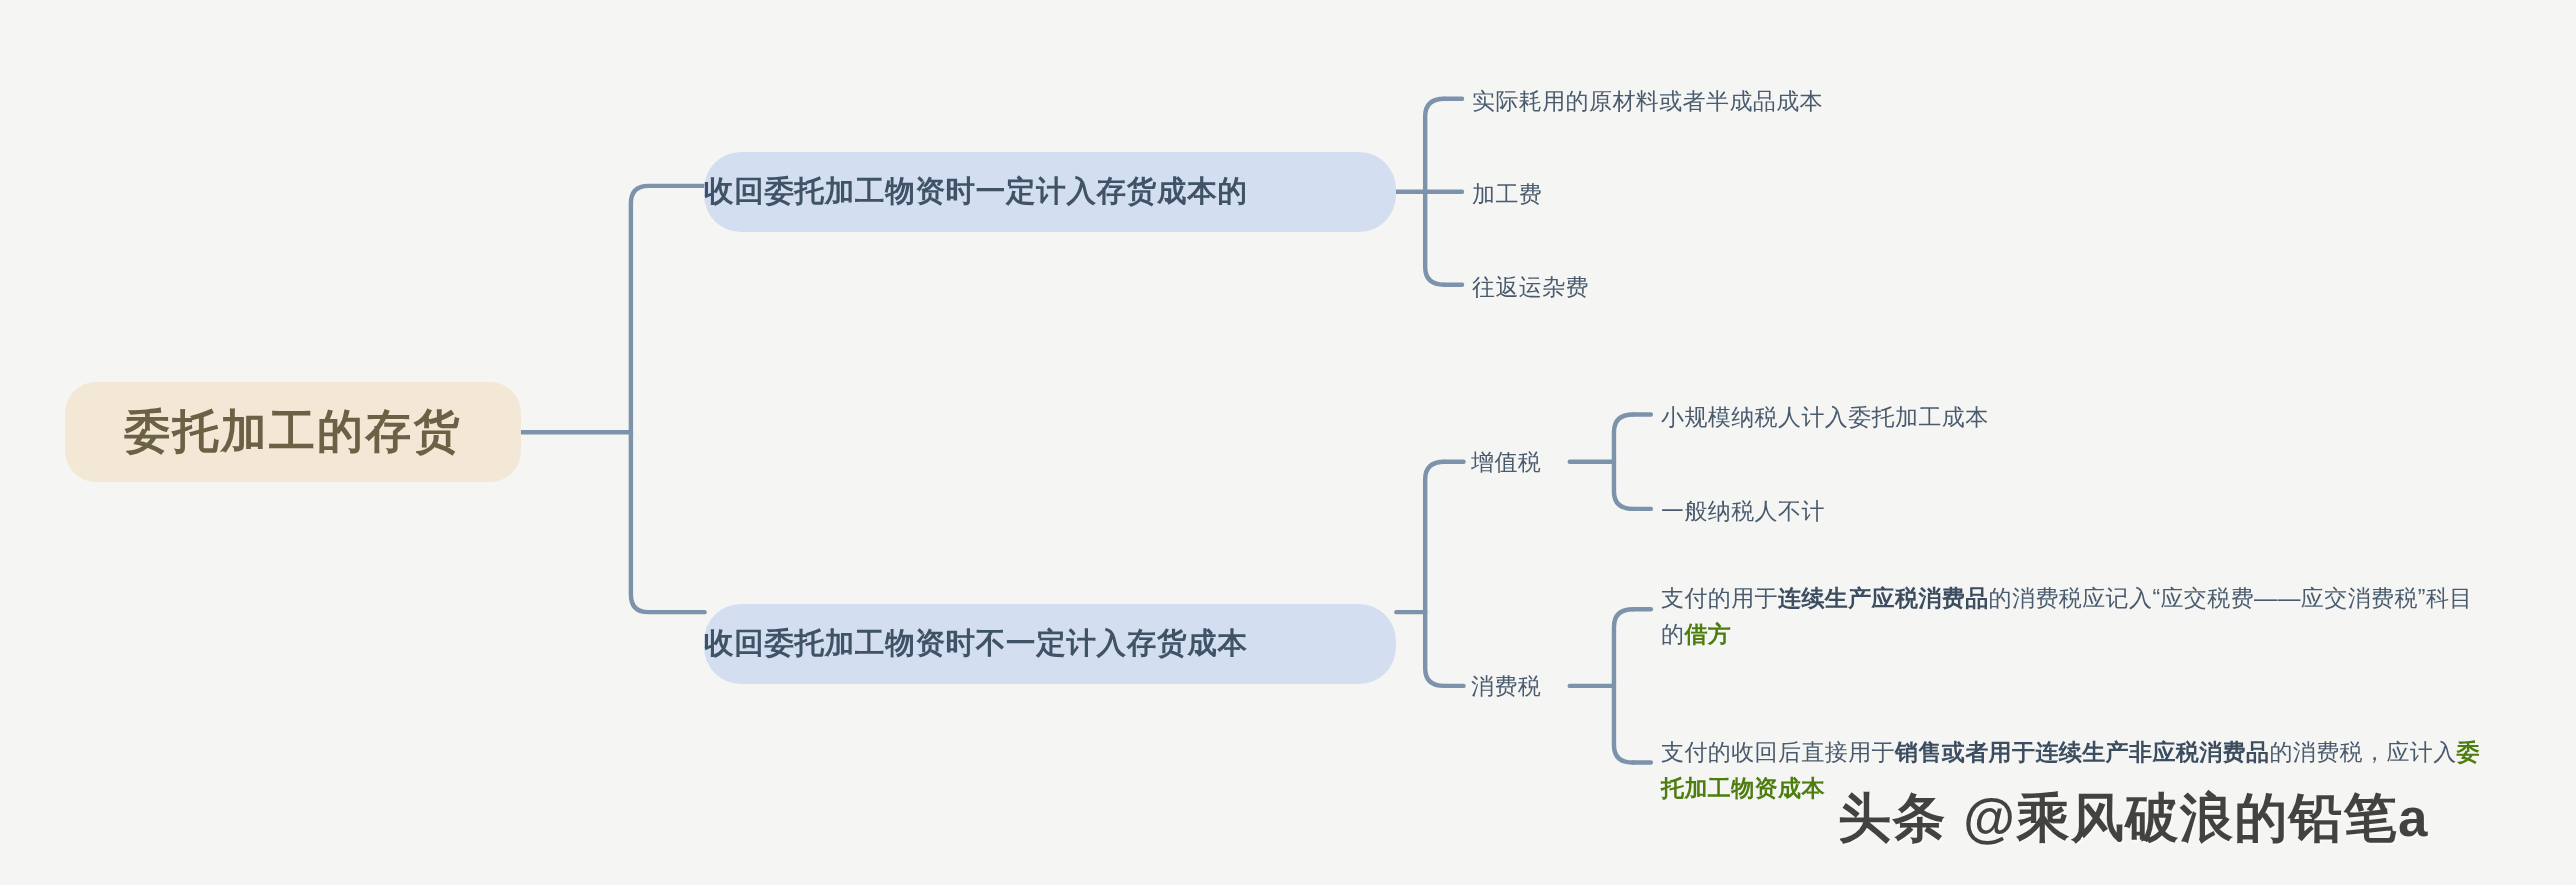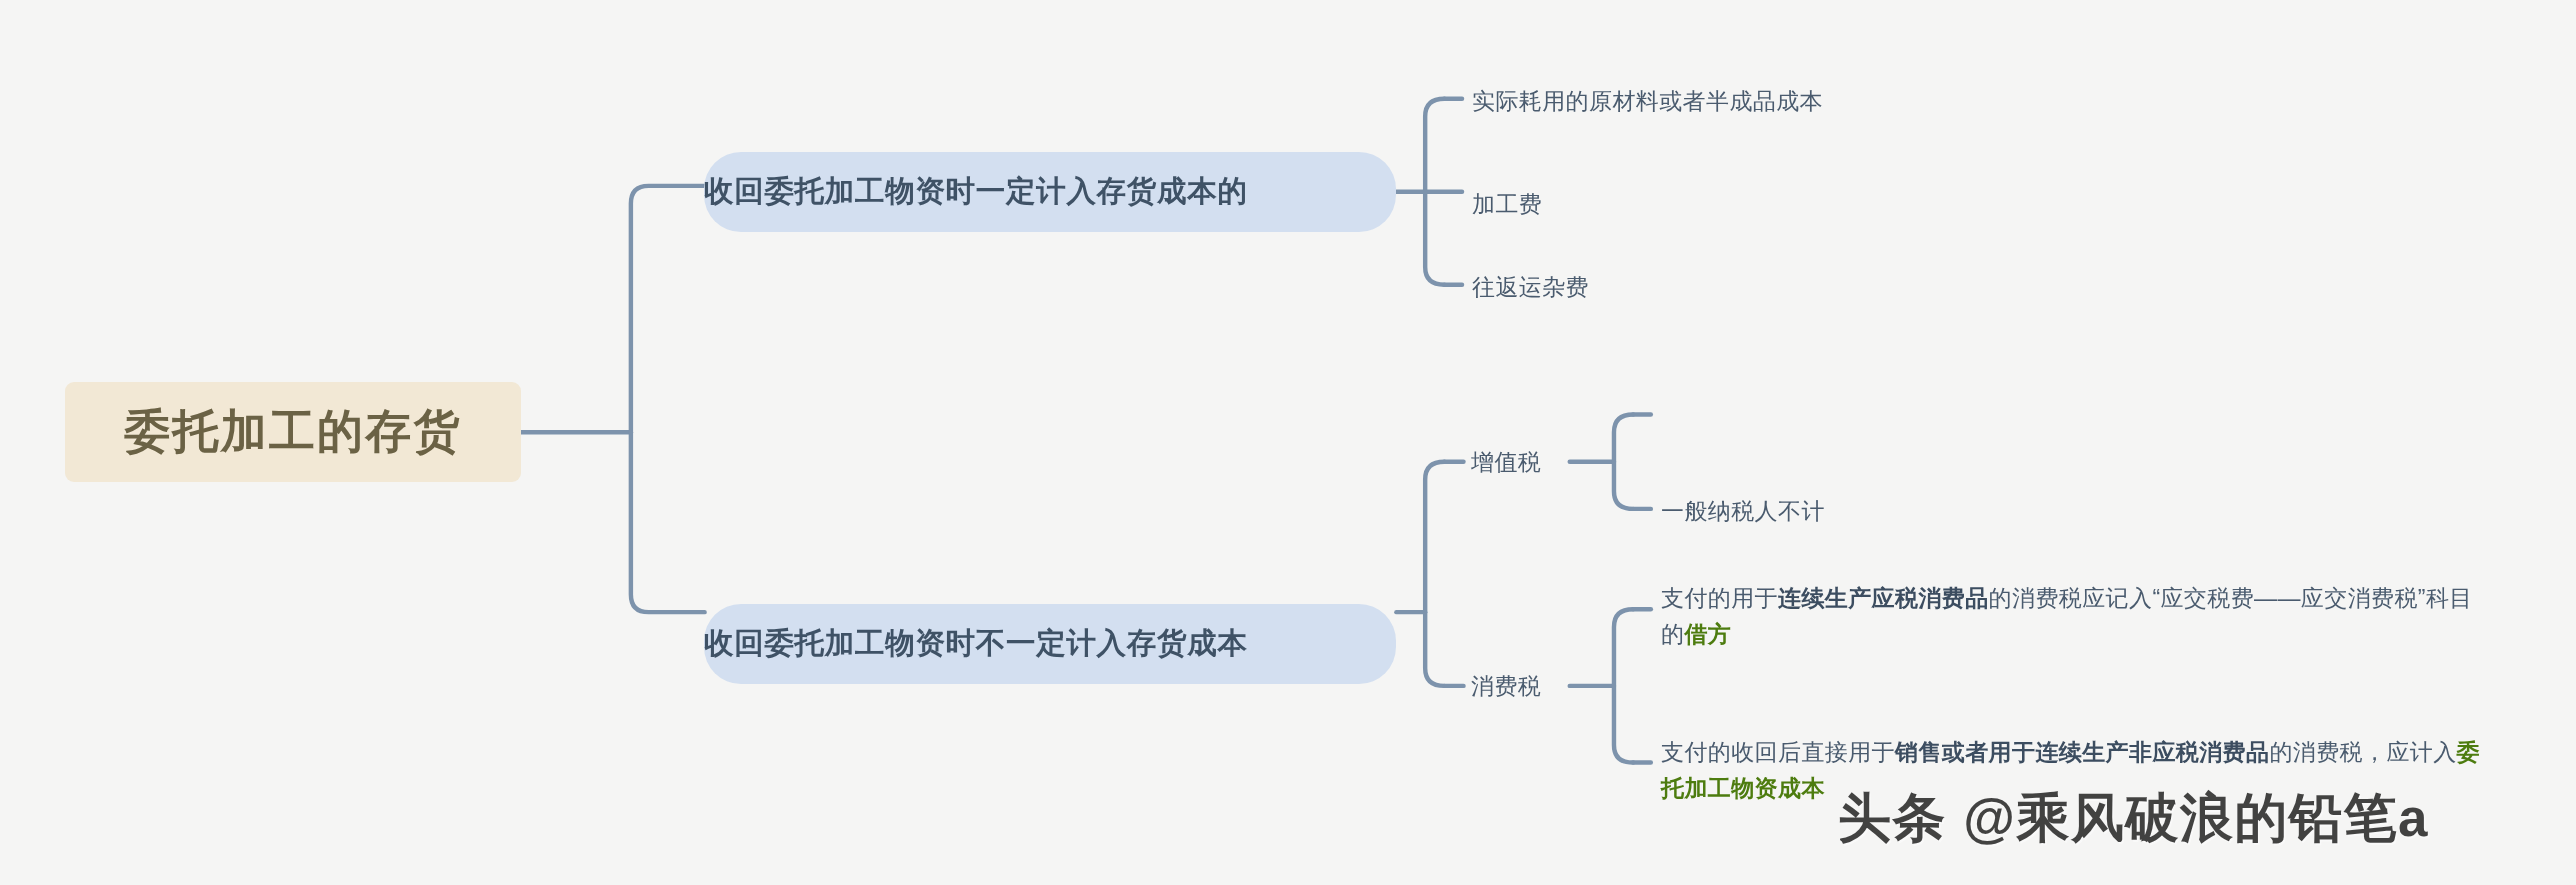--- a/index.html
+++ b/index.html
@@ -37,21 +37,21 @@
   .node {
     position: absolute;
     box-sizing: border-box;
   }
   #root-node {
     left: 65px;
     top: 382px;
     width: 456px;
     height: 100px;
     background: #f2e8d5;
-    border-radius: 9px;
+    border-radius: 31px;
     display: flex;
     align-items: center;
     justify-content: center;
   }
   #root-node .root-label {
     font-size: 46px;
     font-weight: 700;
     color: #6b6245;
     letter-spacing: 2.2px;
     white-space: nowrap;
@@ -169,28 +169,29 @@
   <div class="node branch-node" id="branch-1">
     <span class="branch-label">收回委托加工物资时一定计入存货成本的</span>
   </div>
 
   <div class="node branch-node" id="branch-2">
     <span class="branch-label">收回委托加工物资时不一定计入存货成本</span>
   </div>
 
   <div class="leaf" style="left:1472px; top:84px;">实际耗用的原材料或者半成品成本</div>
 
-  <div class="leaf" style="left:1472px; top:187px;">加工费</div>
+  <div class="leaf" style="left:1472px; top:177px;">加工费</div>
 
   <div class="leaf" style="left:1472px; top:270px;">往返运杂费</div>
 
   <div class="sub-label" style="left:1471px; top:447px;">增值税</div>
 
   <div class="sub-label" style="left:1471px; top:671px;">消费税</div>
 
+  <div class="leaf" style="left:1661px; top:400px;">小规模纳税人计入委托加工成本</div>
 
   <div class="leaf" style="left:1661px; top:494px;">一般纳税人不计</div>
 
   <div class="leaf wrap" style="left:1661px; top:581px; width:834px;"><span>支付的用于</span><span class="bold">连续生产应税消费品</span><span>的消费税应记入“应交税费——应交消费税”科目的</span><span class="red">借方</span></div>
 
   <div class="leaf wrap" style="left:1661px; top:735px; width:834px;"><span>支付的收回后直接用于</span><span class="bold">销售或者用于连续生产非应税消费品</span><span>的消费税，应计入</span><span class="red">委托加工物资成本</span></div>
 
   <div id="watermark">头条 @乘风破浪的铅笔a</div>
 
 </div>

